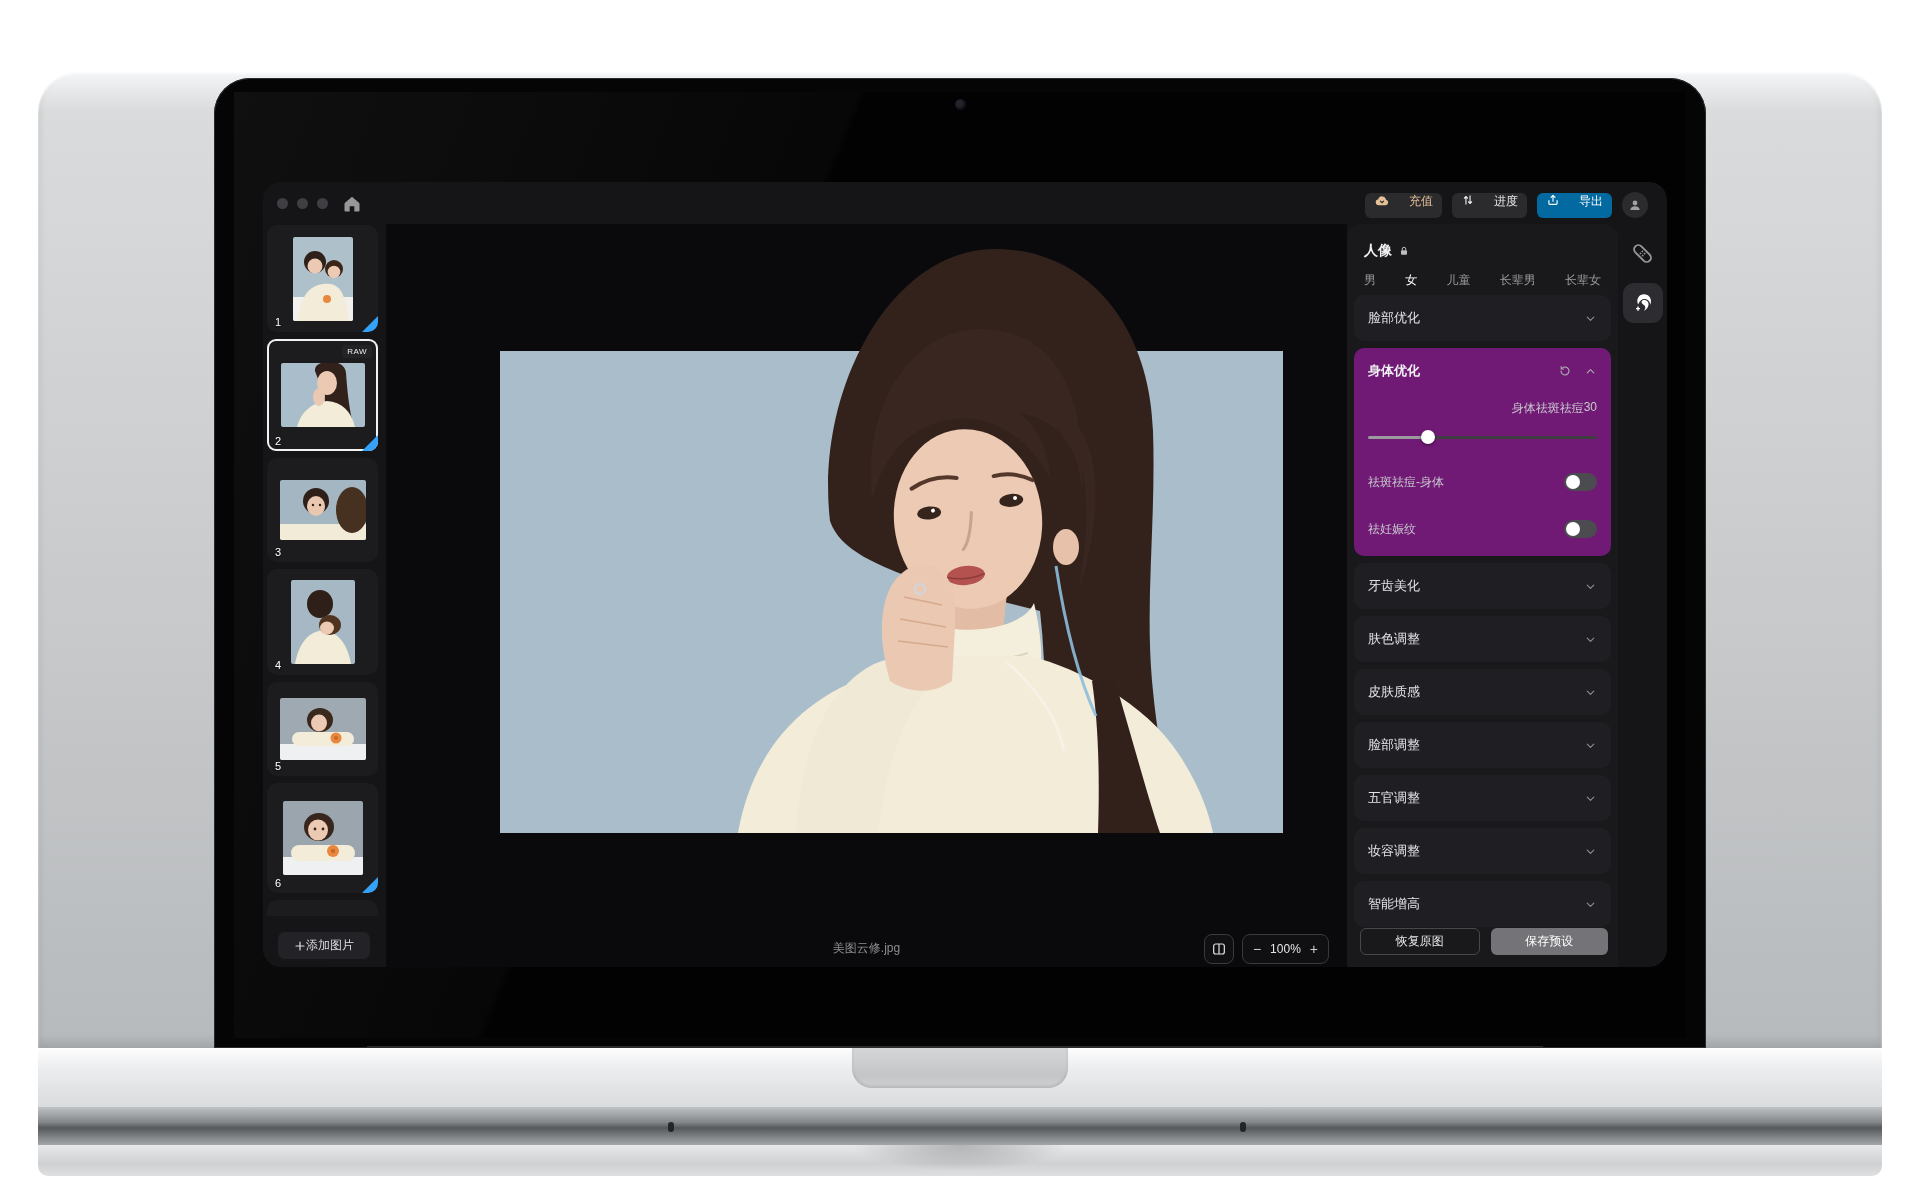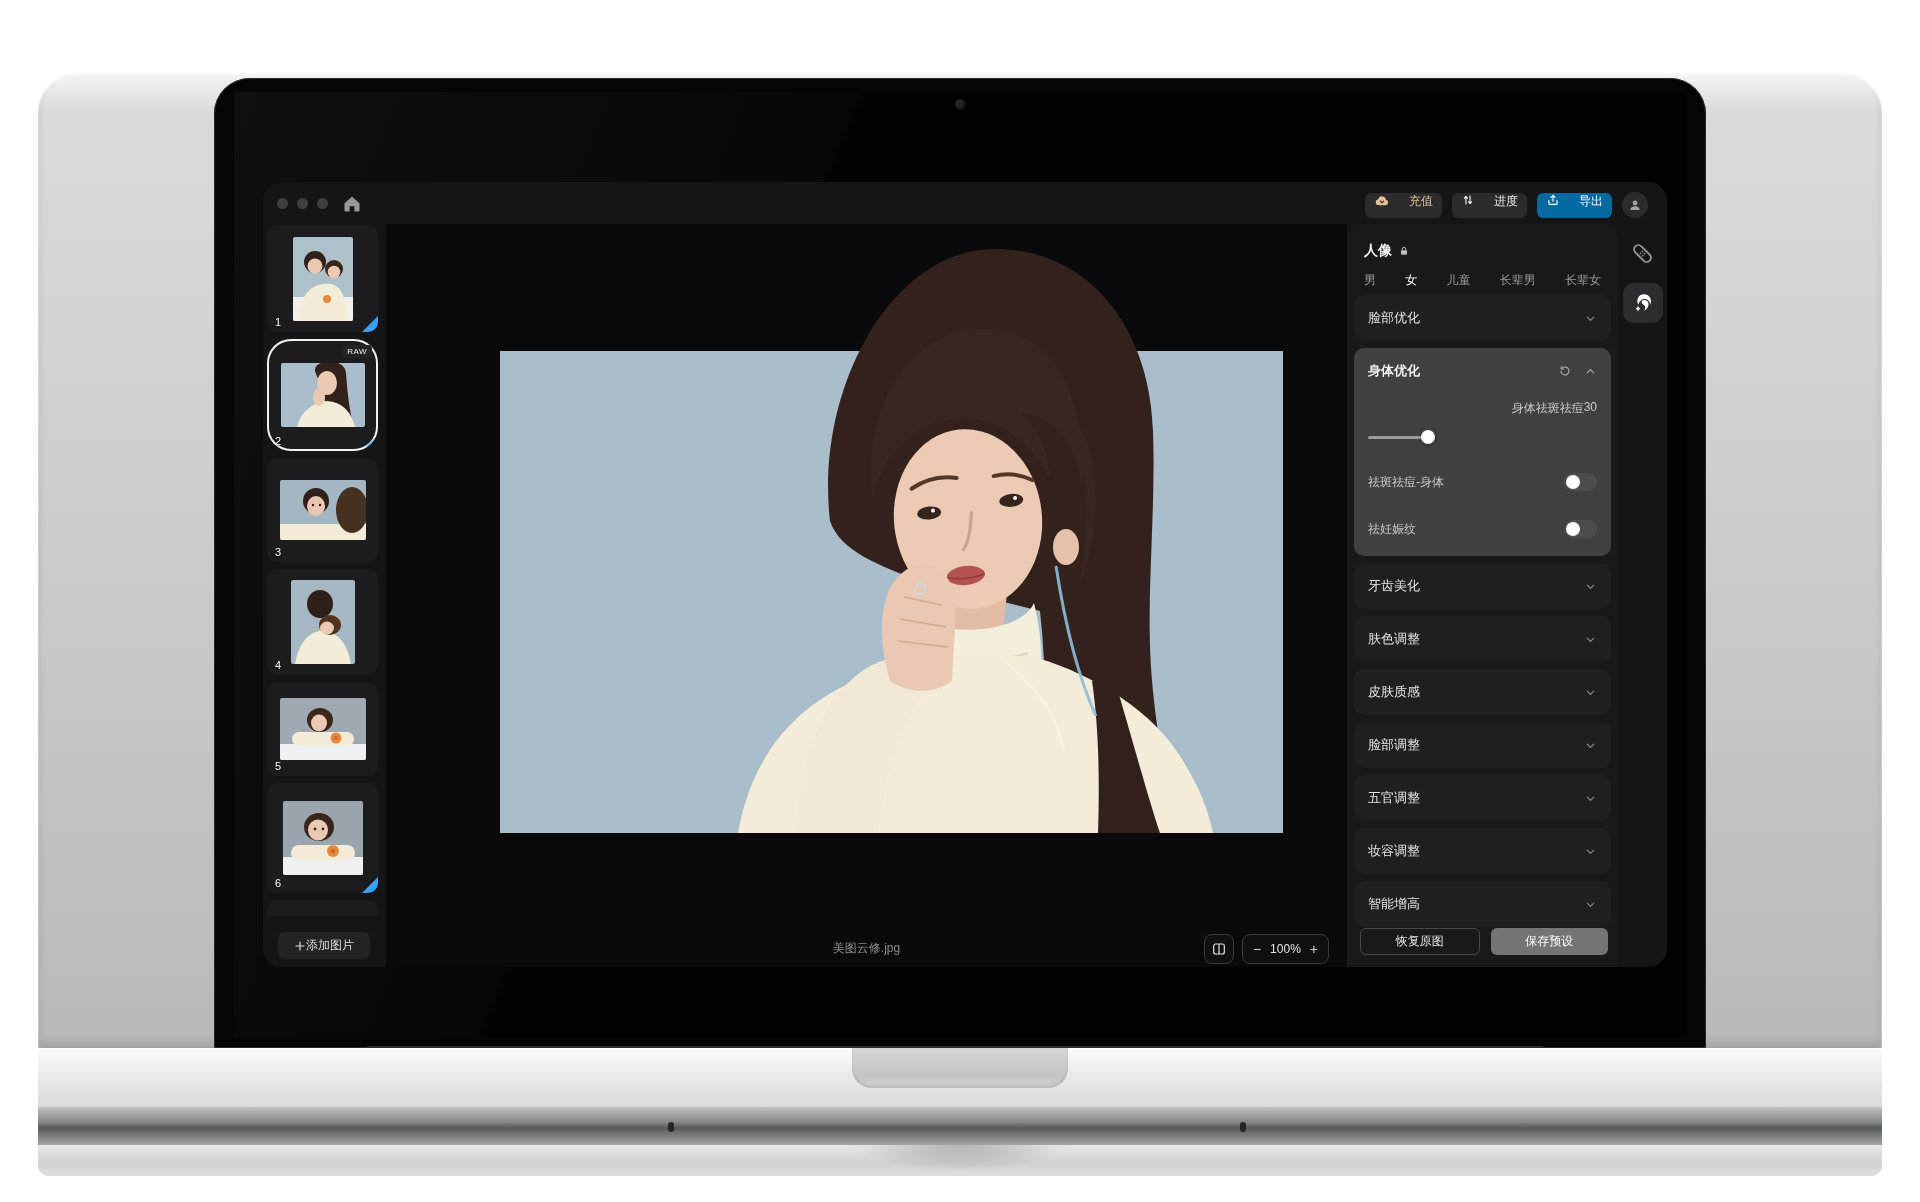--- a/index.html
+++ b/index.html
@@ -52,21 +52,21 @@
   .tbtn.recharge { color:#e4c096; }
   .tbtn.export { background:#0369a1; color:#fff; }
   .avatar { width:26px; height:26px; border-radius:50%; background:#2b2b2e; display:flex; align-items:center; justify-content:center; color:#9fa0a6; }
 
   
   .sidebar { position:absolute; left:4px; top:43px; width:111px; }
   .thumb { position:relative; width:111px; border-radius:10px; background:#1c1c1f; overflow:hidden;
            margin-bottom:7px; display:flex; align-items:center; justify-content:center; }
   .thumb svg { display:block; border-radius:2px; }
   .t1{height:107px;} .t2{height:112px;} .t3{height:104px;} .t4{height:106px;} .t5{height:94px;} .t6{height:110px;}
-  .thumb.selected { box-shadow:0 0 0 2px #f2f2f4 inset; border-radius:24px; }
+  .thumb.selected { box-shadow:0 0 0 2px #f2f2f4 inset; border-radius:9px; }
   .thumb-num { position:absolute; left:8px; bottom:4px; font-size:11px; color:#fff; text-shadow:0 1px 2px rgba(0,0,0,.6); }
   .corner-badge { position:absolute; right:0; bottom:0; width:16px; height:16px; background:#35a2f9;
                   clip-path:polygon(100% 0,100% 100%,0 100%); }
   .raw-badge { position:absolute; top:6px; right:6px; background:#232326; color:#ececef; font-size:8px;
                letter-spacing:.5px; padding:2px 5px; border-radius:3px; }
   .thumb-partial { width:111px; height:16px; border-radius:10px 10px 0 0; background:#1c1c1f; }
   .sidebar-footer { position:absolute; left:15px; top:750px; display:flex; align-items:center; gap:22px; }
   .add-btn { width:92px; height:27px; background:#232327; border-radius:7px; display:flex; align-items:center;
              justify-content:center; font-size:12px; color:#dedee2; }
   .layout-btn { display:flex; align-items:center; gap:3px; color:#9a9a9e; }
@@ -92,21 +92,21 @@
   .panel-tabs { position:absolute; left:17px; right:17px; top:48px; display:flex; justify-content:space-between; }
   .ptab { font-size:12px; color:#98989d; position:relative; padding-bottom:8px; }
   .ptab.active { color:#ffffff; }
   .ptab.active::after { content:""; position:absolute; left:50%; transform:translateX(-50%); bottom:0;
                  width:16px; height:2px; border-radius:1px; background:#fff; }
   .cards { position:absolute; left:7px; right:7px; top:71px; }
   .p-card { background:#1f1f23; border-radius:10px; margin-bottom:7px; height:46px;
             display:flex; align-items:center; justify-content:space-between; padding:0 14px; }
   .p-card .lbl { font-size:13px; color:#e3e3e7; }
   .chev { color:#8a8a8f; }
-  .body-card { background:#404040; border-radius:10px; margin-bottom:7px; padding:14px 14px 18px; }
+  .body-card { background:#701a75; border-radius:10px; margin-bottom:7px; padding:14px 14px 18px; }
   .body-head { display:flex; align-items:center; justify-content:space-between; }
   .body-head .lbl { font-size:13px; font-weight:bold; color:#f0f0f3; }
   .body-head .icons { display:flex; gap:12px; align-items:center; color:#a9a9ae; }
   .slider-row { display:flex; justify-content:flex-end; margin-top:20px; font-size:12px; color:#c9c9ce; }
   .slider { position:relative; margin-top:13px; height:14px; }
   .slider .track { position:absolute; left:0; right:0; top:6px; height:3px; border-radius:2px; background:#3e3e43; }
   .slider .fill { position:absolute; left:0; width:26%; top:6px; height:3px; border-radius:2px; background:#9a9a9f; }
   .slider .knob { position:absolute; left:26%; top:0; width:14px; height:14px; margin-left:-7px;
                   border-radius:50%; background:#fff; box-shadow:0 1px 3px rgba(0,0,0,.5); }
   .toggle-row { display:flex; justify-content:space-between; align-items:center; margin-top:29px;

